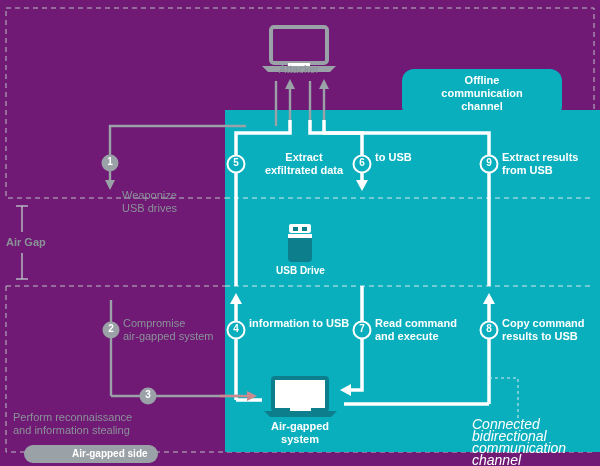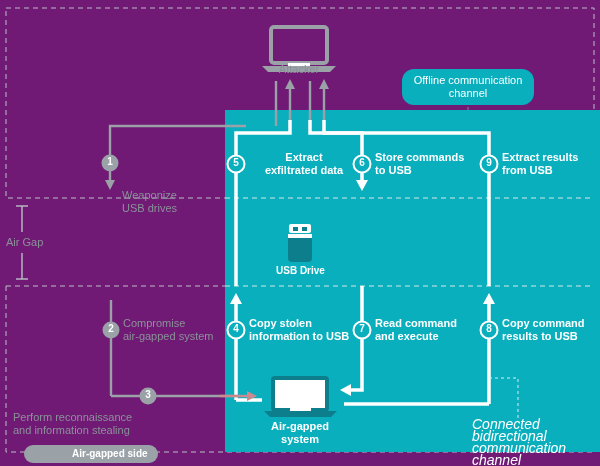--- a/index.html
+++ b/index.html
@@ -4,24 +4,24 @@
 <style>
   html,body{margin:0;padding:0;background:#ffffff;}
   body{font-family:"Liberation Sans","DejaVu Sans",sans-serif;}
   #stage{position:relative;width:600px;height:466px;overflow:hidden;background:#701a75;}
   #stage svg{position:absolute;left:0;top:0;}
   .txt{position:absolute;}
   .gray-label{color:#8a9298;font-size:11px;line-height:13px;font-weight:400;}
   .white-label{color:#ffffff;font-size:11px;line-height:13px;font-weight:bold;}
   .white-italic{color:#ffffff;font-size:14px;line-height:12px;font-weight:normal;font-style:italic;}
   .pill-teal{position:absolute;background:#0aafbe;color:#fff;font-size:11px;line-height:13px;
-             font-weight:normal;text-align:center;border-radius:12px;padding:5px 10px;}
+             font-weight:bold;text-align:center;border-radius:12px;padding:5px 24px;}
   .pill-gray{position:absolute;background:#9aa1a7;color:#fff;font-size:10px;line-height:12px;
              font-weight:bold;text-align:center;border-radius:9px;padding:3px 10px;}
-  .airgap{position:absolute;color:#8a9298;font-size:11px;font-weight:400;}
+  .airgap{position:absolute;color:#8a9298;font-size:11px;font-weight:700;}
   .usblabel{position:absolute;color:#fff;font-size:10px;font-weight:bold;}
   .attacker-cap{position:absolute;color:#8a9298;font-size:11px;font-weight:400;text-align:center;}
   .agsys-cap{position:absolute;color:#fff;font-size:11px;font-weight:bold;text-align:center;line-height:13px;}
 </style>
 </head>
 <body>
 
 <div id="stage">
 
   <svg width="600" height="466">
@@ -161,31 +161,29 @@
     <div>Compromise</div>
     <div>air-gapped system</div>
   </div>
 
   <div class="txt gray-label" style="left:13px;top:411px;width:200px;">
     <div>Perform reconnaissance</div>
     <div>and information stealing</div>
   </div>
 
   <div class="txt white-label" style="left:249px;top:317px;width:110px;">
-    <div>Copy stolen</div>
     <div>information to USB</div>
   </div>
 
   <div class="txt white-label" style="left:249px;top:151px;width:110px;text-align:center;">
     <div>Extract</div>
     <div>exfiltrated data</div>
   </div>
 
   <div class="txt white-label" style="left:375px;top:151px;width:110px;">
-    <div>Store commands</div>
     <div>to USB</div>
   </div>
 
   <div class="txt white-label" style="left:375px;top:317px;width:110px;">
     <div>Read command</div>
     <div>and execute</div>
   </div>
 
   <div class="txt white-label" style="left:502px;top:317px;width:100px;">
     <div>Copy command</div>

